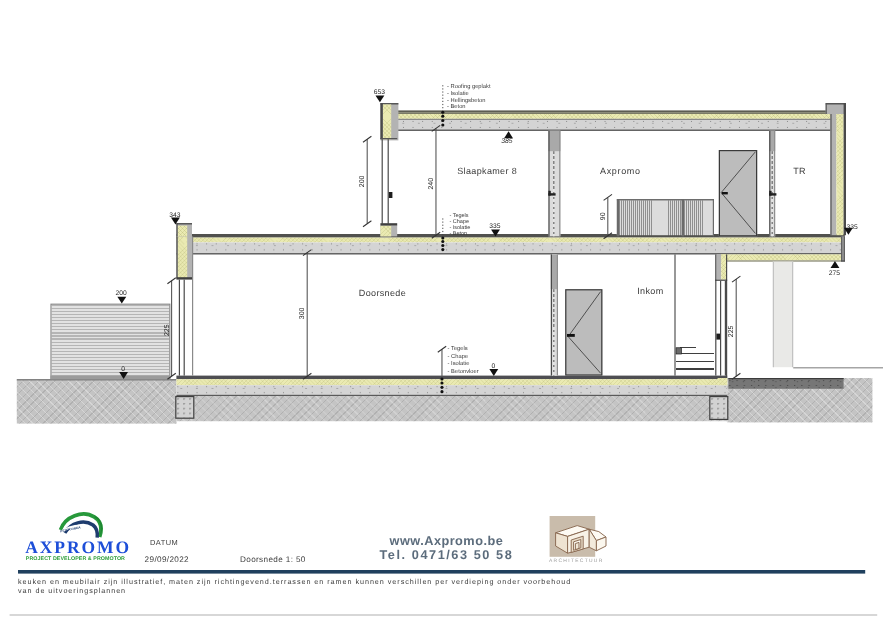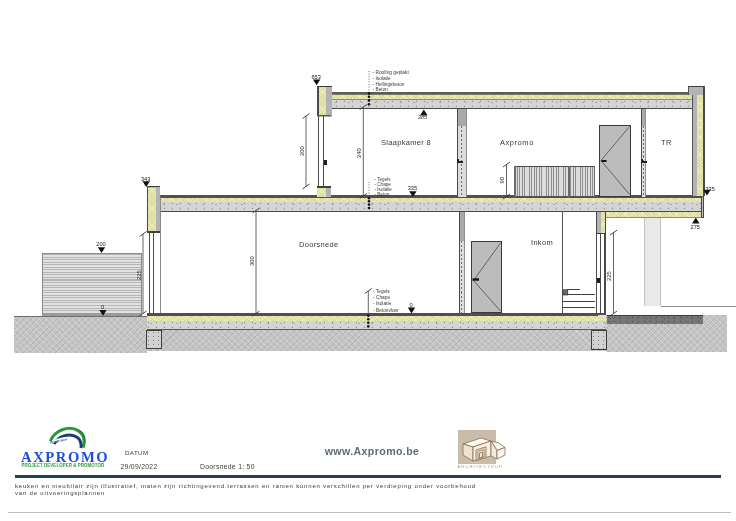--- a/index.html
+++ b/index.html
@@ -289,20 +289,21 @@
 <div class="abs" style="left:21.5px;top:463px;width:90px;font-size:4.45px;font-weight:bold;letter-spacing:.05px;color:#2e9e3a;font-family:'Liberation Sans',sans-serif;white-space:nowrap;">PROJECT DEVELOPER &amp; PROMOTOR</div>
 
 <div class="abs" style="left:125px;top:448.5px;font-size:6.2px;color:#3c3c3c;letter-spacing:.4px;">DATUM</div>
 
 <div class="abs" style="left:120.5px;top:463.3px;font-size:6.8px;color:#3c3c3c;letter-spacing:.3px;">29/09/2022</div>
 
 <div class="abs" style="left:200px;top:463.3px;font-size:6.8px;color:#3c3c3c;letter-spacing:.3px;">Doorsnede 1: 50</div>
 
 <div class="abs" style="left:316px;top:444.6px;width:112px;text-align:center;font-size:10.6px;font-weight:bold;color:#5c6c7c;letter-spacing:.4px;">www.Axpromo.be</div>
 
+<div class="abs" style="left:308px;top:456.8px;width:128px;text-align:center;font-size:10.6px;font-weight:bold;color:#5c6c7c;letter-spacing:1.3px;">Tel. 0471/63 50 58</div>
 
 <div class="abs" style="left:457.5px;top:430px;width:38px;height:33.7px;background:#c9bcab;"></div>
 
 <svg class="abs" style="left:457.5px;top:430px;" width="52" height="34" viewBox="0 0 52 34">
   <g stroke="#8a6a52" stroke-width="0.8" fill="#faf5ea" stroke-linejoin="round">
     <path d="M5 14 L23 8 L33 11 L15 17 Z" fill="#fdfaf3"></path>
     <path d="M5 14 L5 25 L15 31 L15 17 Z" fill="#eee3d1"></path>
     <path d="M15 17 L33 11 L33 26 L15 31 Z" fill="#f8f2e6"></path>
     <path d="M33 11 L41 13 L47 17.5 L39 20.5 Z" fill="#fdfaf3"></path>
     <path d="M33 11 L33 26 L39 29 L39 20.5 Z" fill="#f2eadb"></path>

